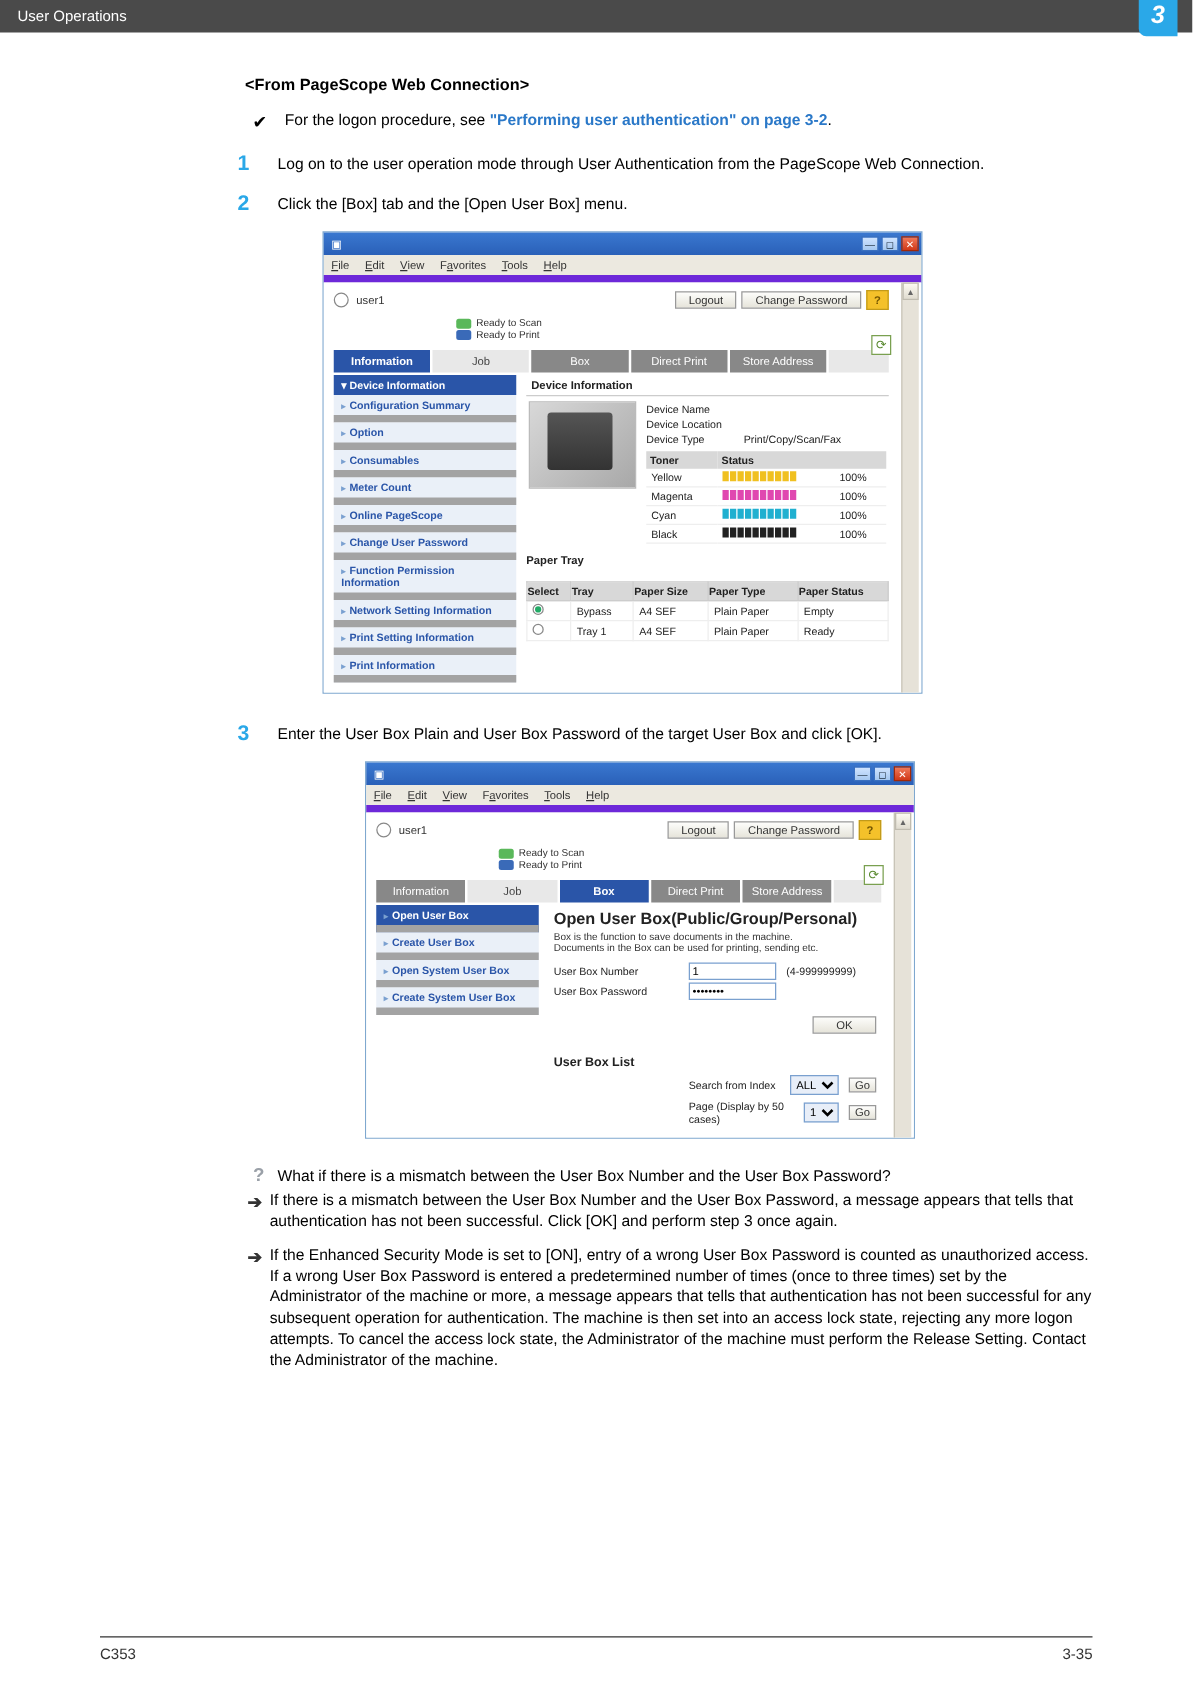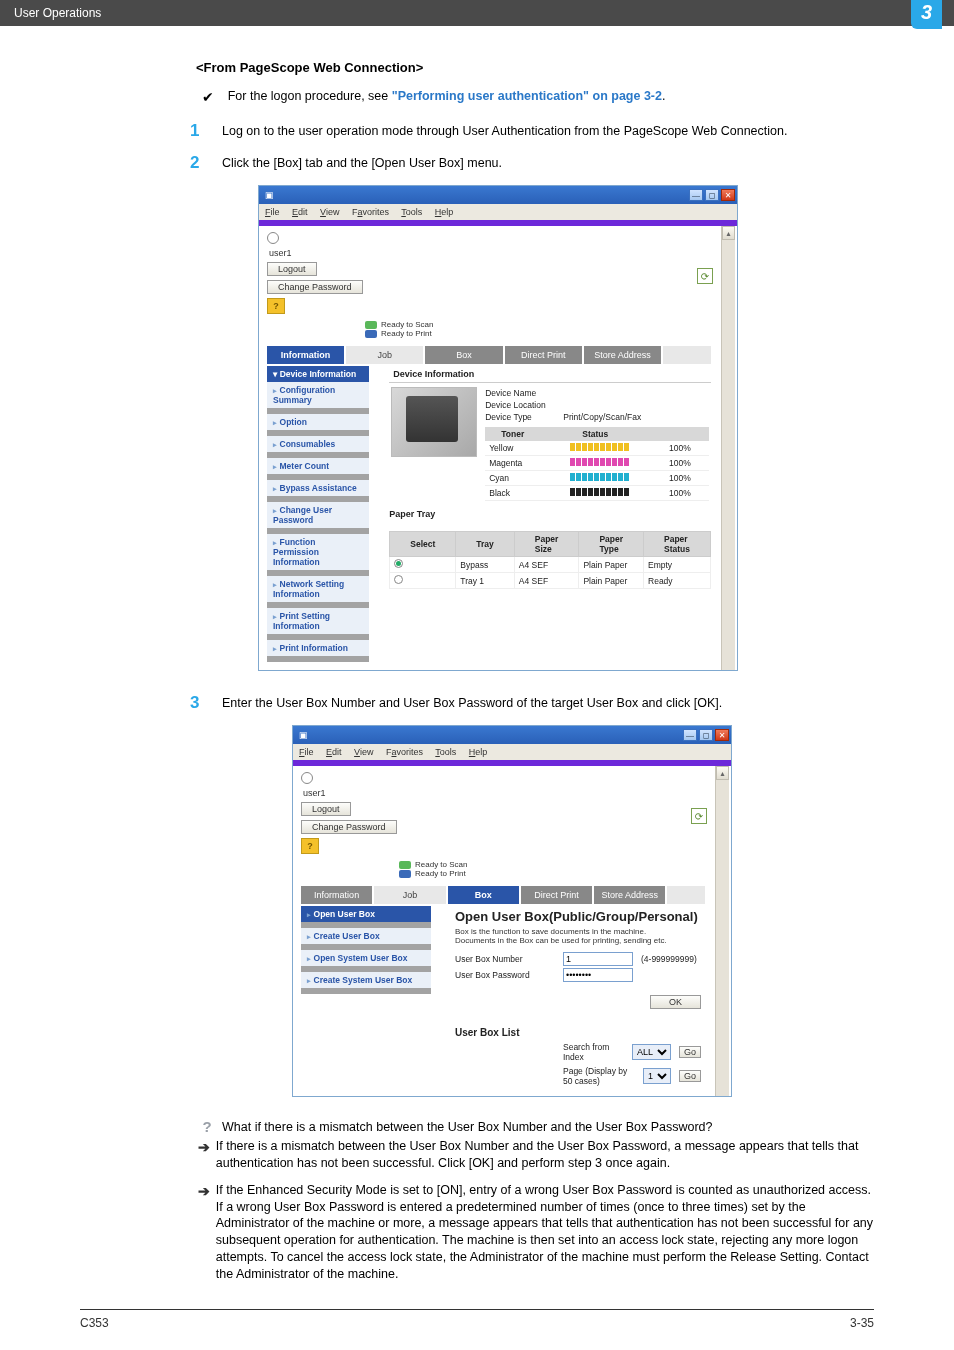--- a/index.html
+++ b/index.html
@@ -23,67 +23,67 @@
     .brwin-titlebar { background: linear-gradient(#3a78d0,#2a60b8); height: 18px; display: flex; justify-content: space-between; align-items: center; padding: 0 2px 0 6px; color: #fff; }
     .winctrls { display: flex; gap: 2px; }
     .winctrls span { width: 14px; height: 12px; display: inline-flex; align-items: center; justify-content: center; font-size: 8px; border: 1px solid #3a70c0; background: linear-gradient(#d0e4ff,#a6c8f0); color: #234; }
     .winctrls span.cls { background: linear-gradient(#f17a5a,#d03818); color: #fff; border-color: #a02808; }
     .brwin-menubar { background: #ece9e0; padding: 3px 6px; font-size: 9px; color: #333; border-bottom: 6px solid #6d28d9; }
     .brwin-menubar span { margin-right: 10px; }
     .brwin-menubar span u { text-decoration: underline; }
     .brwin-body { padding: 6px 8px 8px; position: relative; background: #fff; }
     .brwin-body .scrollhint { position: absolute; right: 2px; top: 0; bottom: 0; width: 14px; background: #e6e2d8; border-left: 1px solid #c8c4b8; }
     .brwin-body .scrollhint .arr { height: 14px; background: linear-gradient(#fdfaf2,#e0dcd0); border: 1px solid #c0bcb0; display: flex; align-items: center; justify-content: center; font-size: 8px; color: #666; }
-    .row-user { display: flex; align-items: flex-start; gap: 4px; margin-bottom: 6px; padding-right: 18px; flex-direction: column; }
+    .row-user { display: flex; align-items: center; gap: 4px; margin-bottom: 6px; padding-right: 18px; }
     .usericon { width: 12px; height: 12px; border: 1px solid #888; border-radius: 50%; background: #fff; display: inline-block; }
     .username { color: #333; margin-right: auto; margin-left: 2px; }
     .btn { border: 1px solid #999; background: linear-gradient(#fdfdfb,#e6e4da); padding: 1px 10px; font-size: 9px; color: #333; }
     .help { width: 18px; height: 16px; background: #f4c12a; border: 1px solid #c29a1a; display: inline-flex; align-items: center; justify-content: center; font-weight: bold; color: #735500; }
     .status-lines { margin: 4px 0 8px 98px; }
     .status-lines .sl { display: flex; align-items: center; gap: 4px; font-size: 8px; color: #333; }
     .status-lines .dot { width: 12px; height: 8px; border-radius: 2px; }
     .status-lines .dot.g { background: #5ab85a; }
     .status-lines .dot.b { background: #3a6ab8; }
     .refresh-icn { position: absolute; right: 24px; top: 42px; width: 16px; height: 16px; border: 1px solid #7aa050; background: #fff; display: flex; align-items: center; justify-content: center; color: #5a8a30; font-size: 10px; }
 
     .tabrow { display: flex; gap: 2px; margin-bottom: 2px; margin-right: 18px; }
     .tabrow .tab { flex: 1; text-align: center; padding: 4px 2px; font-size: 9px; }
     .tabrow .tab.primary { background: #2a55a8; color: #fff; font-weight: bold; }
     .tabrow .tab.blank { background: #e8e8e8; color: #444; }
     .tabrow .tab.mid { background: #888; color: #fff; }
 
-    .panel-row { display: flex; gap: 20px; margin-right: 18px; }
+    .panel-row { display: flex; gap: 8px; margin-right: 18px; }
     .sidenav { width: 146px; }
     .sidenav .sidehdr { background: #2a55a8; color: #fff; padding: 3px 6px; font-size: 8.5px; font-weight: bold; }
     .sidenav .sideitem { background: #eaf0f8; padding: 3px 6px; font-size: 8.5px; color: #2a55a8; border-bottom: 6px solid #a3a3a3; font-weight: bold; }
     .sidenav .sideitem.sel { background: #2a55a8; color: #fff; }
     .sidenav .sideitem::before { content: "▸"; color: #7aa0d0; margin-right: 3px; font-size: 7px; }
 
     .mainpane { flex: 1; font-size: 8.5px; }
     .mainpane .mhdr { font-weight: bold; padding: 3px 4px; border-bottom: 1px solid #ccc; font-size: 9px; }
     .devinfo { display: flex; gap: 8px; padding: 4px 2px 6px; }
     .devimg { width: 86px; height: 70px; background: linear-gradient(135deg,#d8d8d8,#a8a8a8); border: 1px solid #bbb; position: relative; }
     .devimg::after { content: ""; position: absolute; left: 14px; top: 8px; width: 52px; height: 46px; background: linear-gradient(#555,#333); border-radius: 3px; }
     .devmeta { flex: 1; }
     .devmeta .kv { display: flex; gap: 6px; padding: 1px 0; }
     .devmeta .kv .k { width: 72px; }
 
     .tonertbl { width: 100%; border-collapse: collapse; margin-top: 4px; }
-    .tonertbl th { background: #d8d8d8; text-align: left; padding: 2px 16px; font-weight: bold; }
+    .tonertbl th { background: #d8d8d8; text-align: left; padding: 2px 3px; font-weight: bold; }
     .tonertbl td { padding: 2px 4px; border-bottom: 1px solid #eee; }
     .tbar { display: inline-flex; gap: 1px; }
     .tbar span { width: 5px; height: 8px; display: inline-block; }
     .tbar.y span { background: #f0c020; }
     .tbar.m span { background: #e048b0; }
     .tbar.c span { background: #20b0d0; }
     .tbar.k span { background: #222; }
 
     .traytbl { width: 100%; border-collapse: collapse; margin-top: 10px; }
     .traycap { font-weight: bold; padding: 2px 0; font-size: 9px; }
-    .traytbl th { background: #d8d8d8; text-align: left; padding: 2px 20px; font-weight: bold; border: 1px solid #ccc; }
+    .traytbl th { background: #d8d8d8; text-align: left; padding: 2px 0; font-weight: bold; border: 1px solid #ccc; }
     .traytbl td { padding: 2px 4px; border: 1px solid #eee; }
     .radio { width: 9px; height: 9px; border: 1px solid #888; border-radius: 50%; display: inline-block; background: #fff; }
     .radio.sel::after { content: ""; display: block; width: 5px; height: 5px; background: #2a6; border-radius: 50%; margin: 1px auto; }
 
     
     .boxpane { flex: 1; font-size: 8.5px; }
     .boxpane .mhdr { font-weight: bold; padding: 3px 4px; font-size: 13px; }
     .boxpane .desc { font-size: 8px; color: #333; padding: 0 4px 6px; }
     .boxpane .field { display: flex; align-items: center; gap: 8px; padding: 1px 4px; }
     .boxpane .field .fl { width: 100px; }
@@ -183,21 +183,21 @@
           <div class="tab blank" style="flex:0.6"></div>
         </div>
 
         <div class="panel-row">
           <div class="sidenav">
             <div class="sidehdr">▾ <span>Device Information</span></div>
             <div class="sideitem">Configuration Summary</div>
             <div class="sideitem">Option</div>
             <div class="sideitem">Consumables</div>
             <div class="sideitem">Meter Count</div>
-            <div class="sideitem">Bypass Assistance</div>
+            <div class="sideitem">Online PageScope</div>
             <div class="sideitem">Change User Password</div>
             <div class="sideitem">Function Permission Information</div>
             <div class="sideitem">Network Setting Information</div>
             <div class="sideitem">Print Setting Information</div>
             <div class="sideitem">Print Information</div>
           </div>
           <div class="mainpane">
             <div class="mhdr">Device Information</div>
             <div class="devinfo">
               <div class="devimg"></div>
@@ -314,21 +314,21 @@
                   </tr>
             </tbody>
               </table>
           </div>
         </div>
       </div>
     </div>
 
     <div class="step">
       <span class="step-num">3</span>
-      <span class="txt">Enter the User Box Number and User Box Password of the target User Box and click [OK].</span>
+      <span class="txt">Enter the User Box Plain and User Box Password of the target User Box and click [OK].</span>
     </div>
 
     <div class="brwin" style="width:440px; margin-left:96px;">
       <div class="brwin-titlebar">
         <span>▣</span>
         <span class="winctrls">
           <span>—</span>
           <span>◻</span>
           <span class="cls">✕</span>
         </span>

